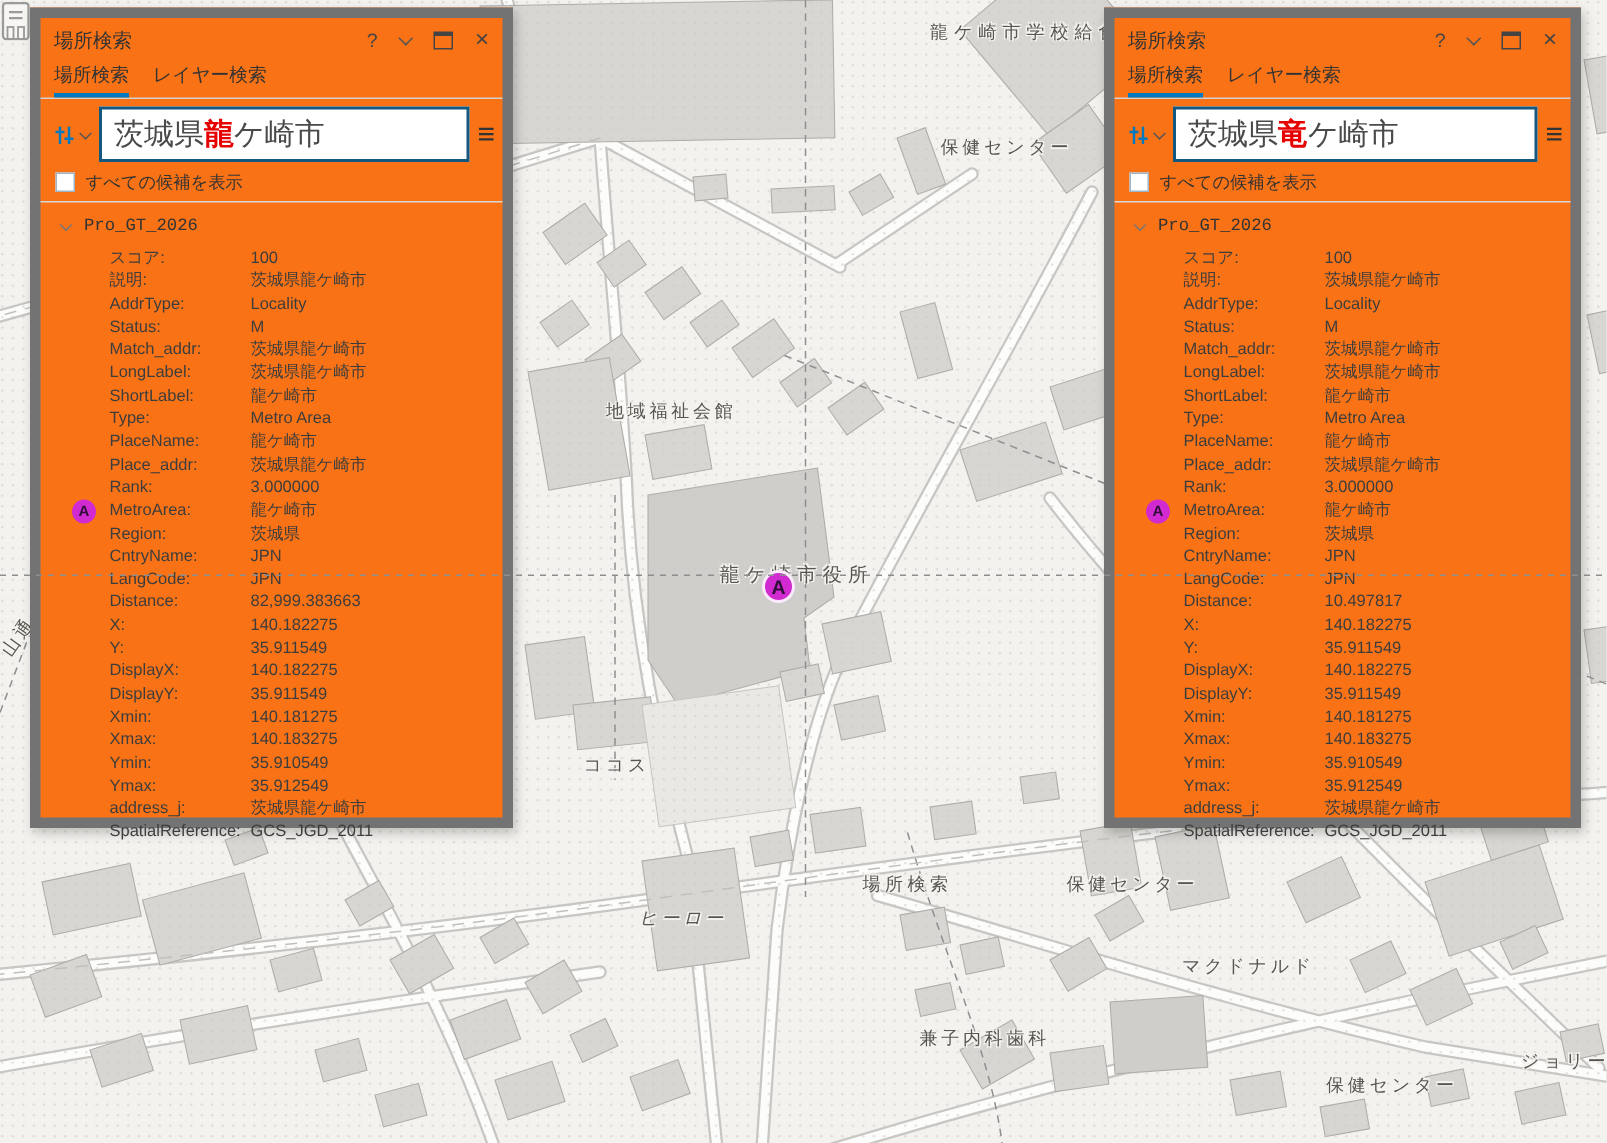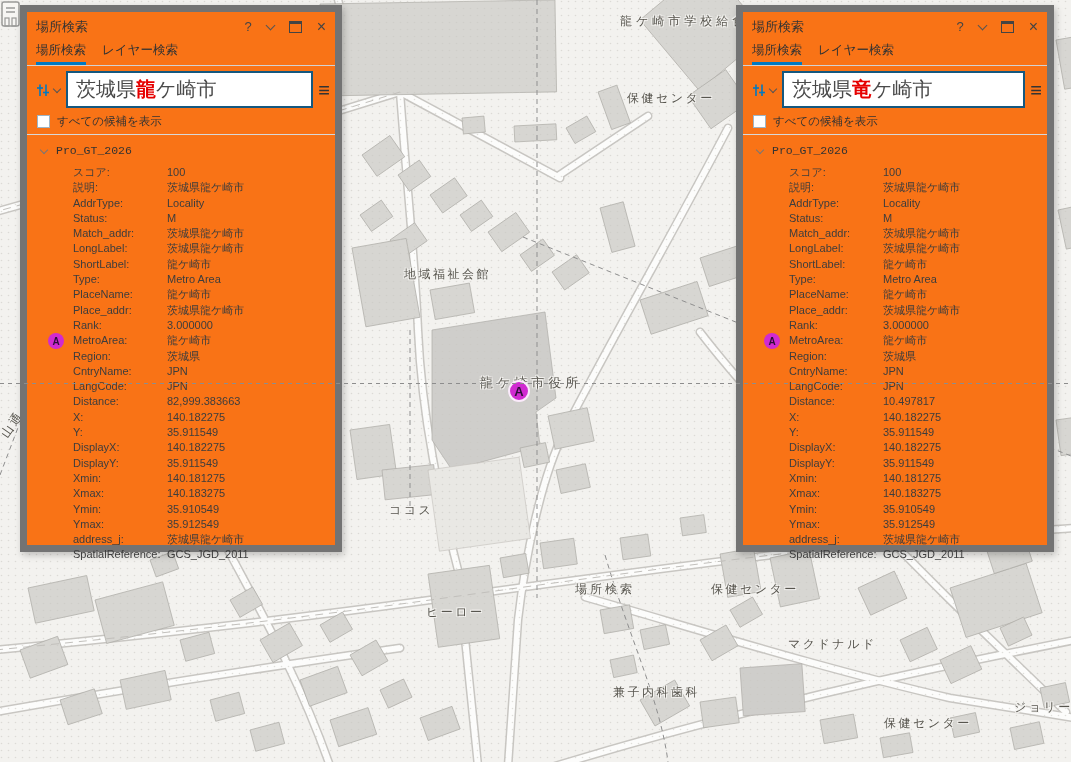--- a/index.html
+++ b/index.html
@@ -203,21 +203,21 @@
     </svg>
 
     <div id="map-labels">
         <span class="map-label" style="left: 620px; top: 13px; letter-spacing: 4px;">龍ケ崎市学校給食セ</span>
         <span class="map-label" style="left: 627px; top: 90px;">保健センター</span>
         <span class="map-label" style="left: 404px; top: 223px; margin-top: 43px;">地域福祉会館</span>
         <span class="map-label" style="left: 480px; top: 374px; letter-spacing: 4px; font-size: 13px;">龍ケ崎市役所</span>
         <span class="map-label" style="left: 389px; top: 502px;">ココス</span>
         <span class="map-label" style="left: 575px; top: 581px; letter-spacing: 3px;">場所検索</span>
         <span class="map-label" style="left: 711px; top: 581px;">保健センター</span>
-        <span class="map-label" style="left: 426px; top: 604px;">ヒーロー</span>
+        <span class="map-label" style="left: 426px; top: 604px; font-style: italic;">ヒーロー</span>
         <span class="map-label" style="left: 788px; top: 619px; margin-top: 17px;">マクドナルド</span>
         <span class="map-label" style="left: 613px; top: 684px;">兼子内科歯科</span>
         <span class="map-label" style="left: 884px; top: 715px;">保健センター</span>
         <span class="map-label" style="left: 1014px; top: 699px;">ジョリーパ</span>
         <span class="map-label" style="left: -2px; top: 416px; transform: rotate(-55deg);">山通</span>
       </div>
 
     <div id="map-marker">A</div>
 
     <svg id="attribution" width="22" height="27">

